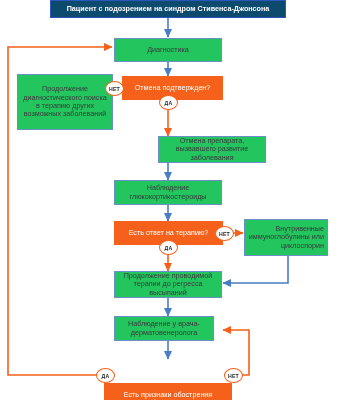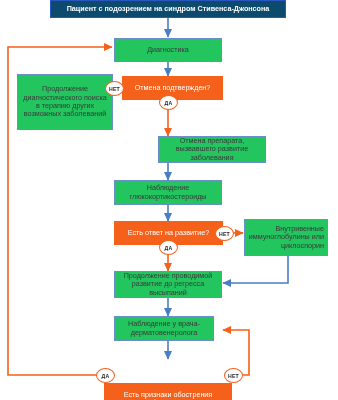--- a/index.html
+++ b/index.html
@@ -128,37 +128,37 @@
 
 <div class="node node-blue-outline" style="left:114px;top:136px;width:108px;height:27px;margin-left:44px;">
   <span>Отмена препарата, вызвавшего развитие заболевания</span>
 </div>
 
 <div class="node node-blue-outline" style="left:114px;top:180px;width:108px;height:25px;">
   <span>Наблюдение глюкокортикостероиды</span>
 </div>
 
 <div class="node node-orange" style="left:114px;top:221px;width:109px;height:24px;">
-  <span>Есть ответ на развитие?</span>
+  <span>Есть ответ на терапию?</span>
 </div>
 
 <div class="badge" style="left:215px;top:226px;">
   <span>НЕТ</span>
 </div>
 
 <div class="badge" style="left:159px;top:240px;">
   <span>ДА</span>
 </div>
 
 <div class="node node-blue-outline" style="left:244px;top:219px;width:84px;height:37px;text-align:right;">
   <span>Внутривенные иммуноглобулины или циклоспорин</span>
 </div>
 
 <div class="node node-blue-outline" style="left:114px;top:271px;width:108px;height:27px;">
-  <span>Продолжение проводимой развитие до регресса высыпаний</span>
+  <span>Продолжение проводимой терапии до регресса высыпаний</span>
 </div>
 
 <div class="node node-blue-outline" style="left:114px;top:316px;width:100px;height:25px;">
   <span>Наблюдение у врача-дерматовенеролога</span>
 </div>
 
 <div class="node node-orange" style="left:104px;top:359px;width:128px;height:32px;margin-top:24px;">
   <span>Есть признаки обострения заболевания?</span>
 </div>
 

